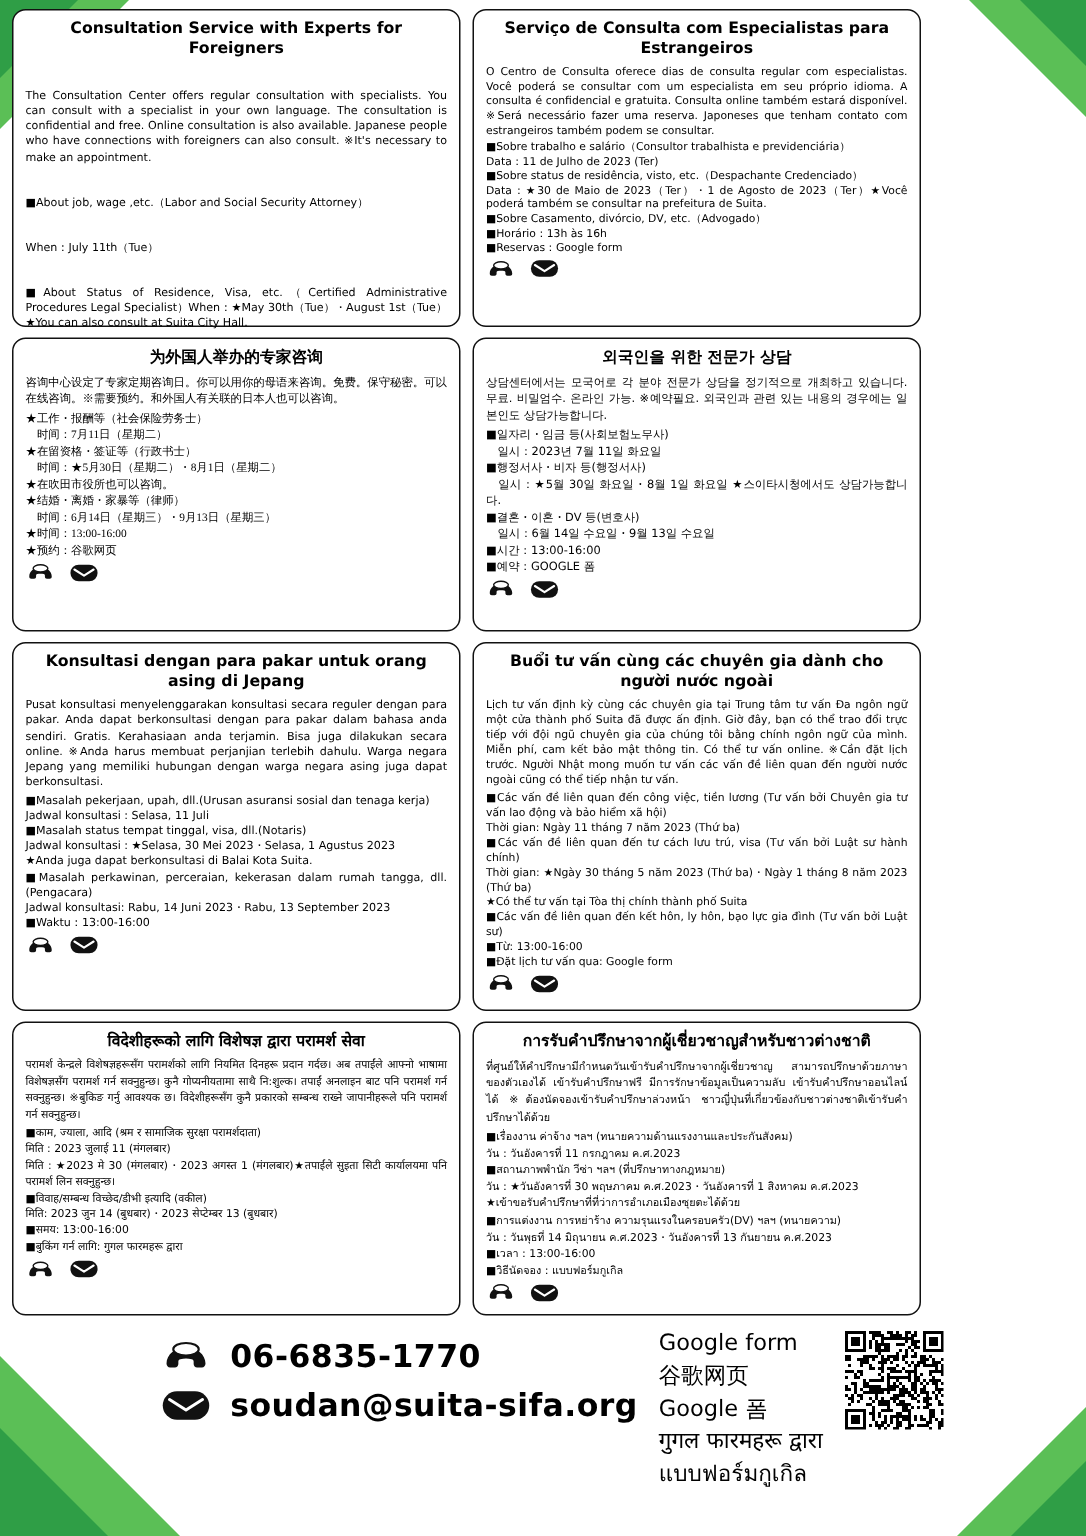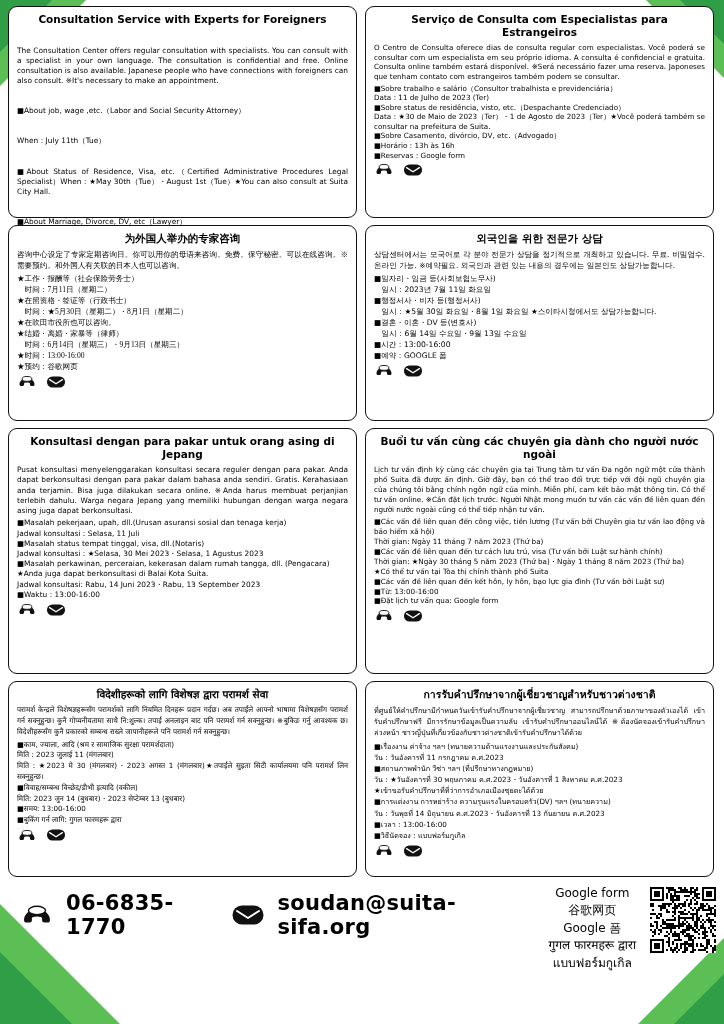--- a/index.html
+++ b/index.html
@@ -19,21 +19,21 @@
   .corner-bl{bottom:0;left:0;width:0;height:0;border-bottom:120px solid #5bbf56;border-right:120px solid transparent;}
   .corner-bl2{bottom:0;left:0;width:0;height:0;border-bottom:72px solid #2f9e46;border-right:72px solid transparent;}
   .corner-br{bottom:0;right:0;width:0;height:0;border-bottom:86px solid #5bbf56;border-left:86px solid transparent;}
   .corner-br2{bottom:0;right:0;width:0;height:0;border-bottom:50px solid #2f9e46;border-left:50px solid transparent;}
 
   .sheet{position:relative;z-index:2;width:724px;height:1024px;box-sizing:border-box;padding:6px 8px 0 8px;}
 
   .grid{display:flex;flex-wrap:wrap;gap:7px 8px;}
   .card{
     box-sizing:border-box;
-    width:349px;
+    width:299px;
     border:1px solid #111;
     border-radius:9px;
     background:#fff;
     padding:5px 8px 6px 8px;
   }
   .card h2{
     margin:1px 0 4px 0;
     font-size:10.5px;
     text-align:center;
     font-weight:bold;
@@ -58,24 +58,24 @@
   .c2{height:196px;}
   .c3{height:246px;}
   .c4{height:196px;}
 
   .footer{
     position:relative;z-index:3;
     margin-top:6px;
     display:flex;align-items:flex-start;justify-content:center;gap:14px;
     padding-left:12px;
   }
-  .contact{display:flex;flex-direction:row;gap:8px;justify-content:center;padding-top:8px;}
+  .contact{display:flex;flex-direction:column;gap:8px;justify-content:center;padding-top:8px;}
   .contact-row{display:flex;align-items:center;gap:12px;}
   .contact-row .txt{font-size:21px;font-weight:bold;letter-spacing:0.3px;}
-  .gf{padding-top:2px;font-size:12px;line-height:1.45;text-align:center;}
+  .gf{padding-top:2px;font-size:15px;line-height:1.45;text-align:left;}
   .gf div{white-space:nowrap;}
   .qr{width:66px;height:66px;margin-top:4px;}
 </style>
 </head>
 <body>
 
 <div class="corner corner-tl"></div>
 <div class="corner corner-tl2"></div>
 <div class="corner corner-tr"></div>
 <div class="corner corner-tr2"></div>
@@ -189,22 +189,22 @@
           </span>
         </div>
       </div>
       <div class="card id c3">
         <h2>Konsultasi dengan para pakar untuk orang asing di Jepang</h2>
         <p>Pusat konsultasi menyelenggarakan konsultasi secara reguler dengan para pakar. Anda dapat berkonsultasi dengan para pakar dalam bahasa anda sendiri. Gratis. Kerahasiaan anda terjamin. Bisa juga dilakukan secara online. ※Anda harus membuat perjanjian terlebih dahulu. Warga negara Jepang yang memiliki hubungan dengan warga negara asing juga dapat berkonsultasi.</p>
         <p class="ln">■Masalah pekerjaan, upah, dll.(Urusan asuransi sosial dan tenaga kerja)</p>
         <p class="ln">Jadwal konsultasi : Selasa, 11 Juli</p>
         <p class="ln">■Masalah status tempat tinggal, visa, dll.(Notaris)</p>
         <p class="ln">Jadwal konsultasi : ★Selasa, 30 Mei 2023・Selasa, 1 Agustus 2023</p>
+        <p class="ln">★Anda juga dapat berkonsultasi di Balai Kota Suita.</p>
         <p class="ln">■Masalah perkawinan, perceraian, kekerasan dalam rumah tangga, dll. (Pengacara)</p>
-        <p class="ln">★Anda juga dapat berkonsultasi di Balai Kota Suita.</p>
         <p class="ln">Jadwal konsultasi: Rabu, 14 Juni 2023・Rabu, 13 September 2023</p>
         <p class="ln">■Waktu：13:00-16:00</p>
         <div class="row-icons">
           <span class="ico">
             <svg width="20" height="15" viewBox="0 0 34 26">
               <path d="M4 18c0-6 6-11 13-11s13 5 13 11c0 1.6-1 2.6-2.4 2.6h-3.2c-1.3 0-2.3-1-2.3-2.3v-1.6c0-.8-.5-1.4-1.3-1.6-1.2-.3-2.5-.5-3.8-.5s-2.6.2-3.8.5c-.8.2-1.3.8-1.3 1.6v1.6c0 1.3-1 2.3-2.3 2.3H6.4C5 20.6 4 19.6 4 18z" fill="#111"></path>
               <ellipse cx="17" cy="8.5" rx="8.5" ry="4.2" fill="#fff" stroke="#111" stroke-width="1.6"></ellipse>
             </svg>
           </span>
           <span class="ico">

